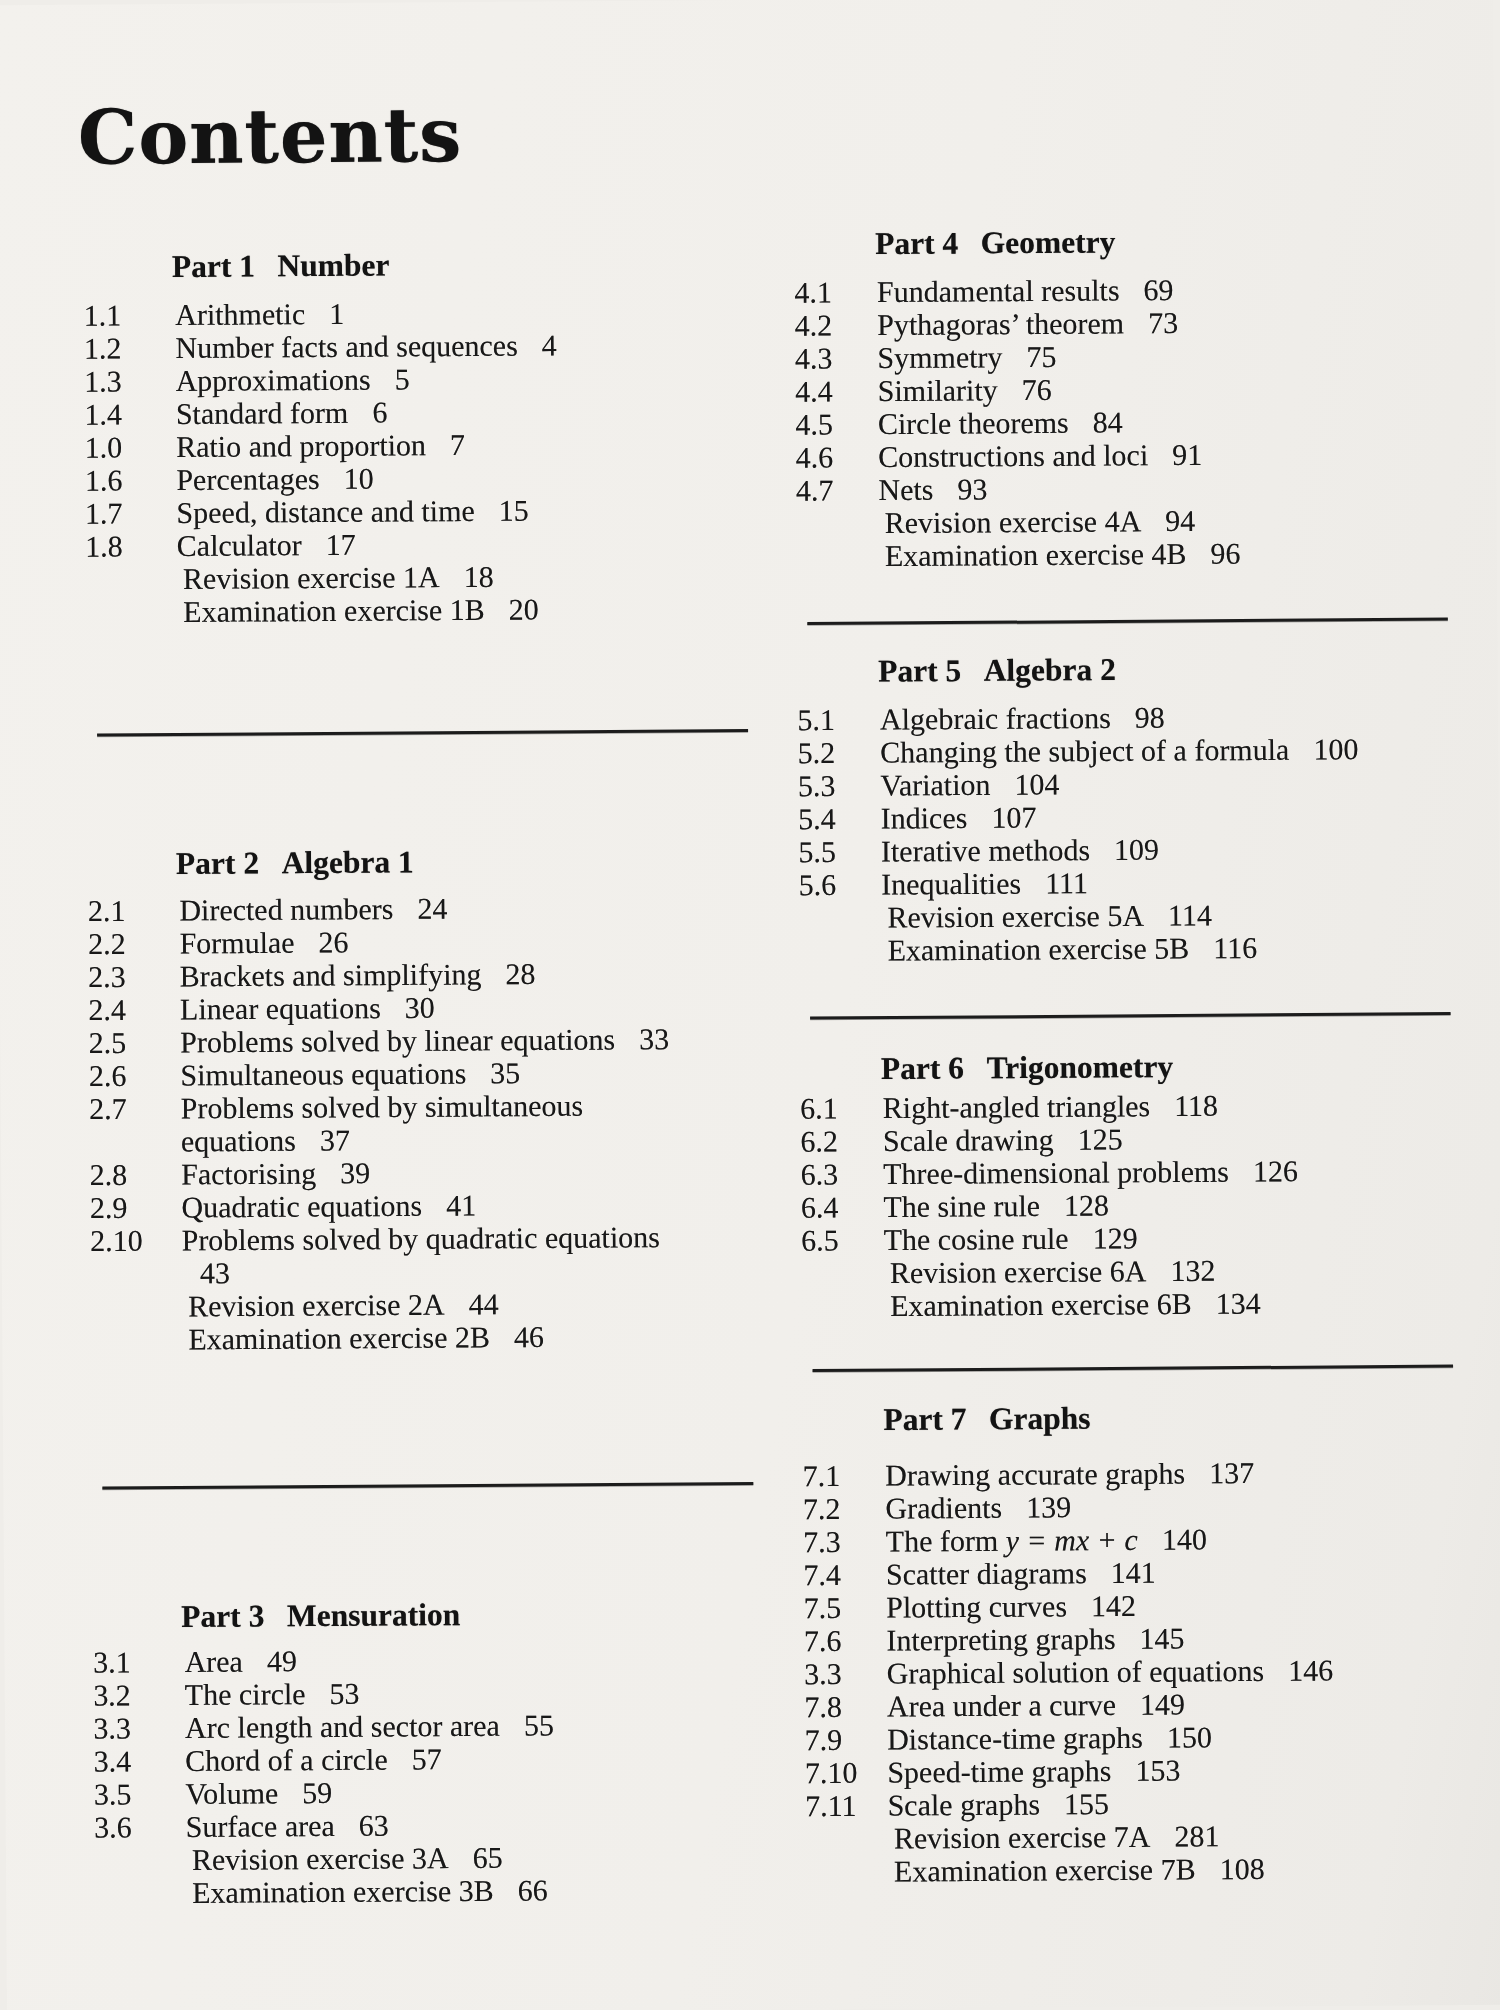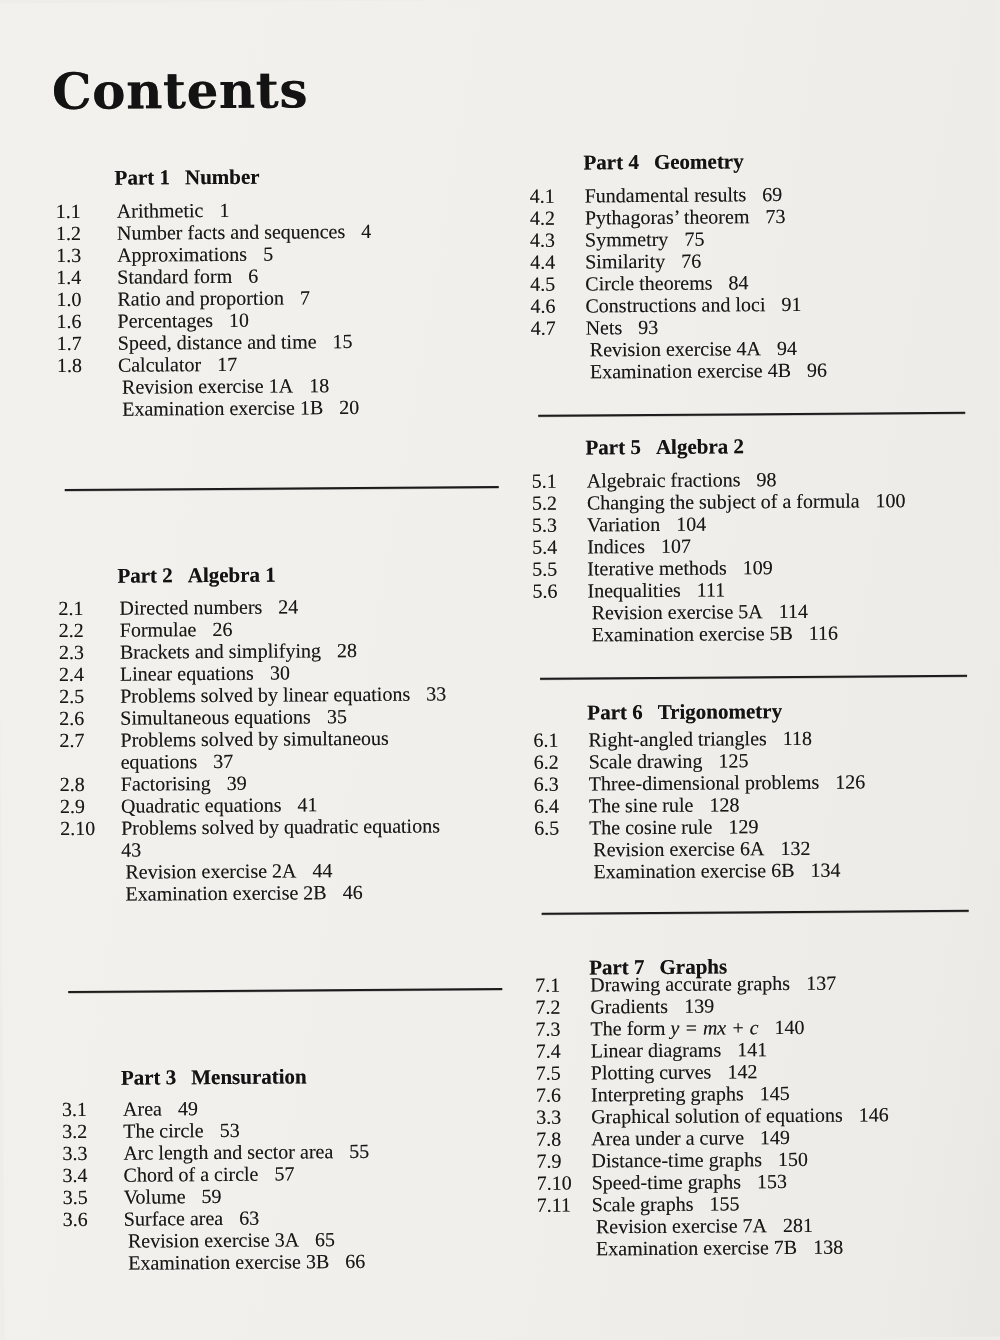--- a/index.html
+++ b/index.html
@@ -61,21 +61,21 @@
     font-size: 20px;
     line-height: 22px;
     text-shadow: 0 0 0.4px rgba(0,0,0,.45);
   }
   .row { display: flex; align-items: baseline; }
   .num { width: 61px; flex: 0 0 auto; }
   #col-right .num { width: 55px; }
   .row.ex .entry { padding-left: 4px; }
   .line { white-space: nowrap; }
   .pg  { margin-left: 16px; }
-  .pg0 { margin-left: 0; }
+  .pg0 { margin-left: 12px; }
   .entry i { font-style: italic; }
 
   .divider {
     position: absolute;
     left: 7px;
     height: 2px;
     background: #1c1c1c;
     box-shadow: 0 0.5px 0 rgba(0,0,0,.35);
   }
   #col-left  .divider { width: 434px; }
@@ -431,21 +431,21 @@
           </div>
         </div>
         <div class="row ex">
           <span class="num"></span>
           <div class="entry">
             <div class="line"><span class="ttl">Examination exercise 6B</span><span class="pg">134</span></div>
           </div>
         </div>
       </div>
       <div class="divider" style="top: 913px;"></div>
-      <div class="heading" style="top: 956px;"><span class="plabel">Part 7</span><span class="pname">Graphs</span></div>
+      <div class="heading" style="top: 935px;"><span class="plabel">Part 7</span><span class="pname">Graphs</span></div>
       <div class="items" style="top: 974px;">
         <div class="row">
           <span class="num">7.1</span>
           <div class="entry">
             <div class="line"><span class="ttl">Drawing accurate graphs</span><span class="pg">137</span></div>
           </div>
         </div>
         <div class="row">
           <span class="num">7.2</span>
           <div class="entry">
@@ -454,21 +454,21 @@
         </div>
         <div class="row">
           <span class="num">7.3</span>
           <div class="entry">
             <div class="line"><span class="ttl">The form </span><i>y = mx + c</i><span class="pg">140</span></div>
           </div>
         </div>
         <div class="row">
           <span class="num">7.4</span>
           <div class="entry">
-            <div class="line"><span class="ttl">Linear diagrams</span><span class="pg">141</span></div>
+            <div class="line"><span class="ttl">Scatter diagrams</span><span class="pg">141</span></div>
           </div>
         </div>
         <div class="row">
           <span class="num">7.5</span>
           <div class="entry">
             <div class="line"><span class="ttl">Plotting curves</span><span class="pg">142</span></div>
           </div>
         </div>
         <div class="row">
           <span class="num">7.6</span>
@@ -508,18 +508,18 @@
         </div>
         <div class="row ex">
           <span class="num"></span>
           <div class="entry">
             <div class="line"><span class="ttl">Revision exercise 7A</span><span class="pg">281</span></div>
           </div>
         </div>
         <div class="row ex">
           <span class="num"></span>
           <div class="entry">
-            <div class="line"><span class="ttl">Examination exercise 7B</span><span class="pg">138</span></div>
+            <div class="line"><span class="ttl">Examination exercise 7B</span><span class="pg">108</span></div>
           </div>
         </div>
       </div>
     </div>
 </div>
 
 </body></html>

